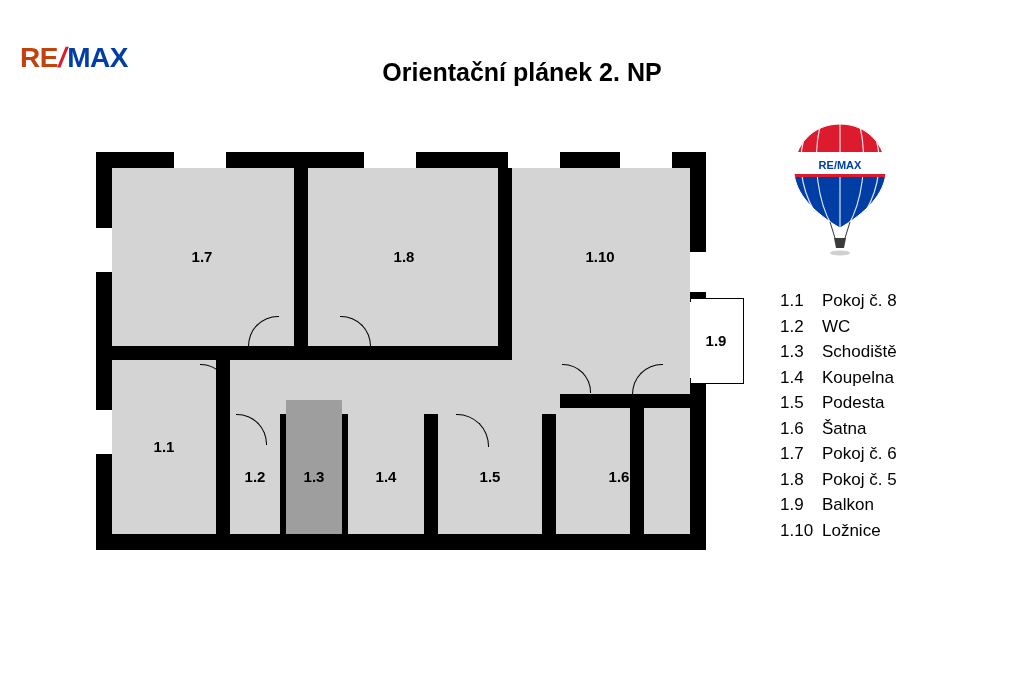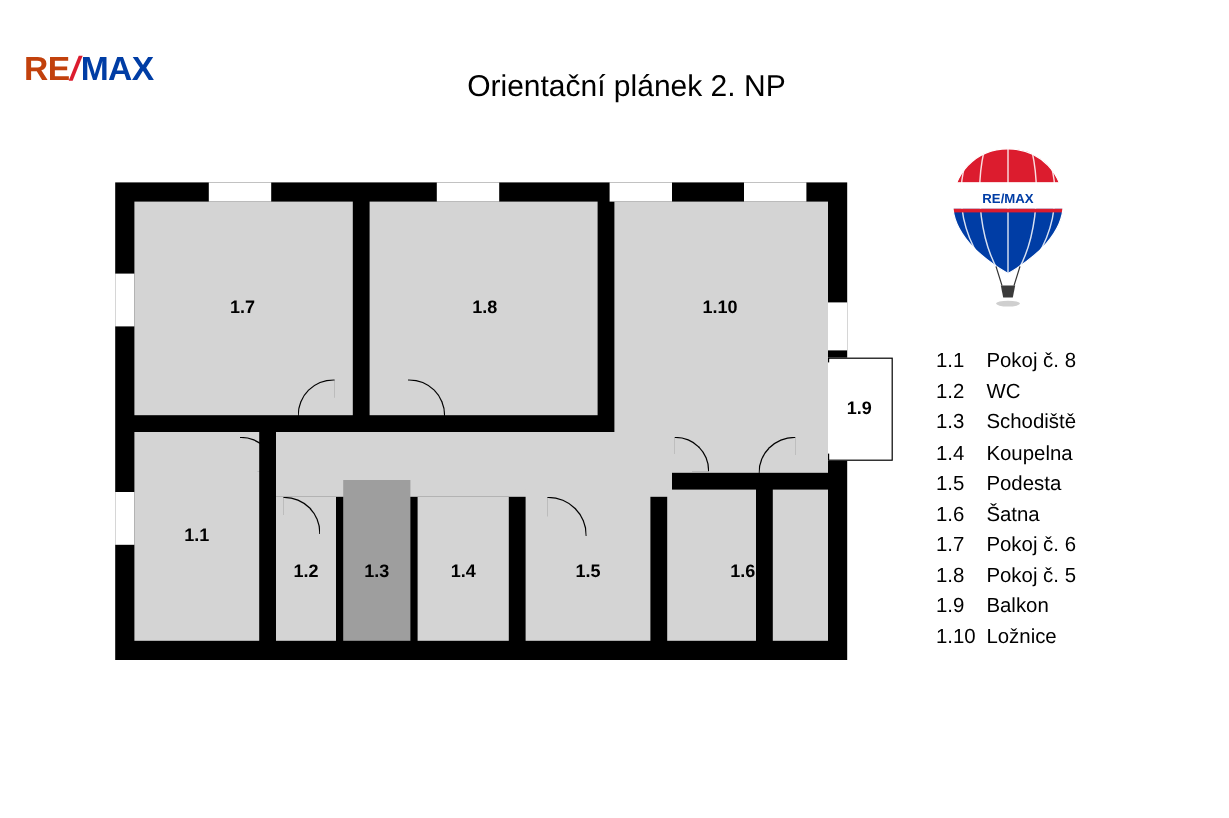--- a/index.html
+++ b/index.html
@@ -30,21 +30,21 @@
   #remax-logo .max { color: #003da5; margin-top: 48px; }
 
   
   #plan-title {
     position: absolute;
     left: 0;
     top: 58px;
     width: 1024px;
     text-align: center;
     font-size: 25px;
-    font-weight: normal;
+    font-weight: bold;
     color: #000;
     padding-left: 20px;
     box-sizing: border-box;
   }
 
   
   #balloon {
     position: absolute;
     left: 790px;
     top: 122px;

